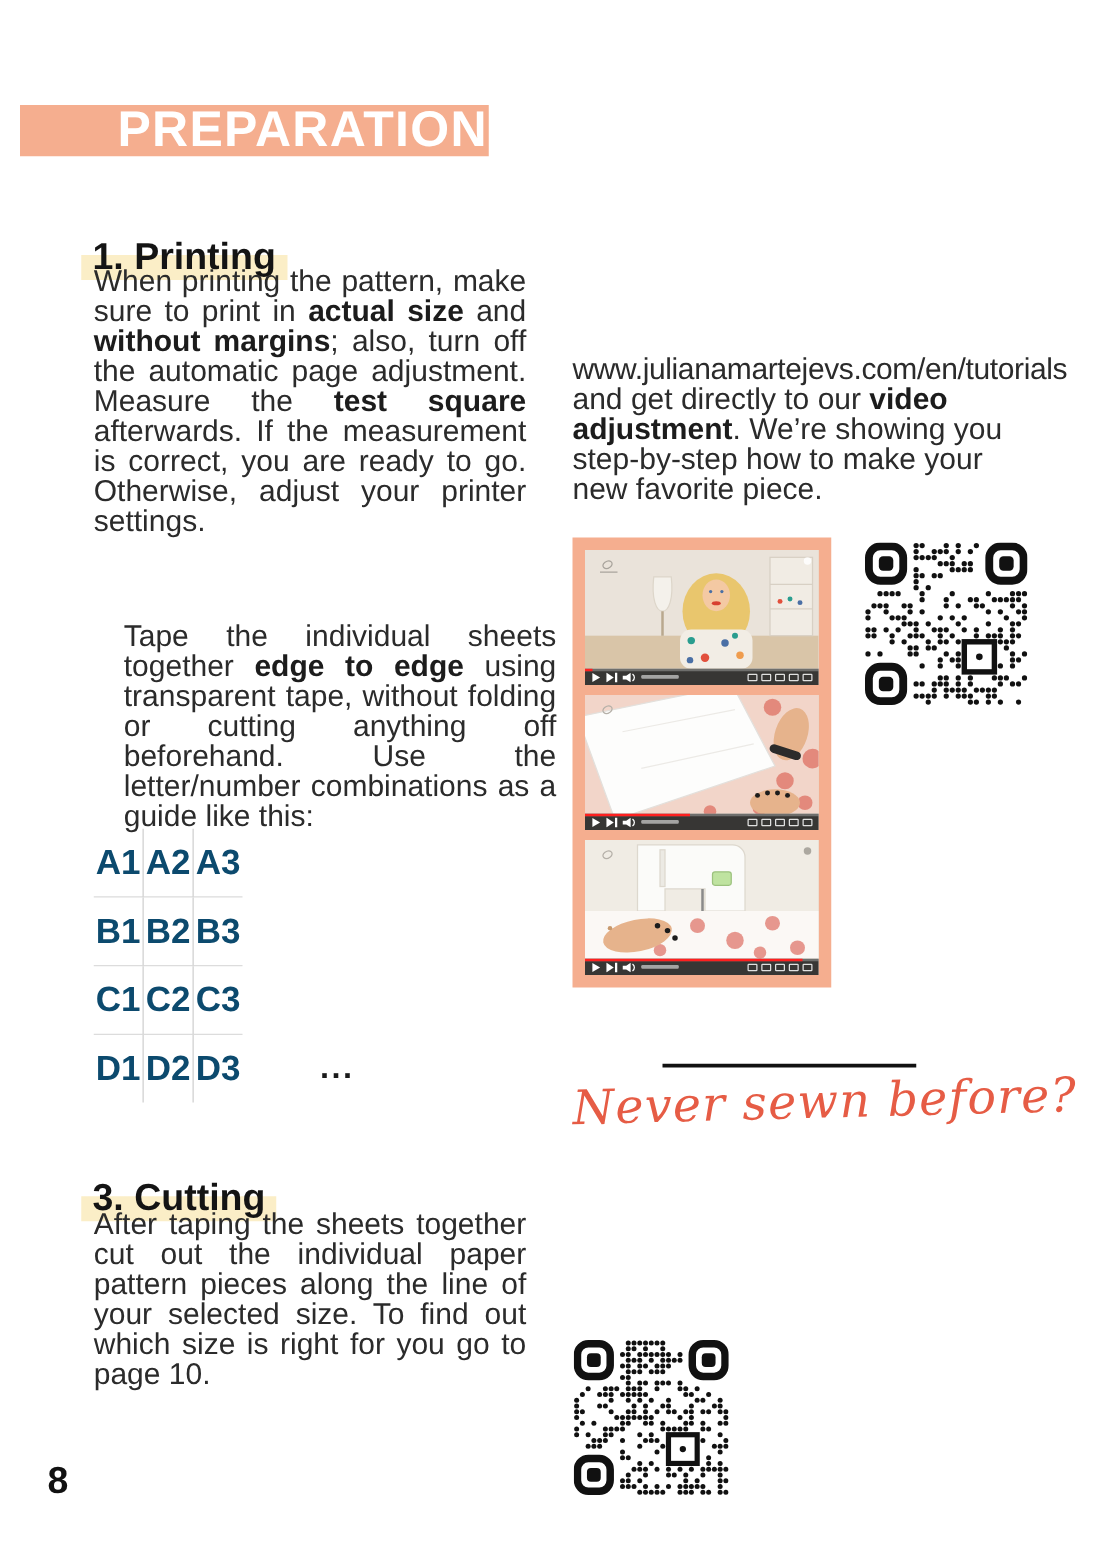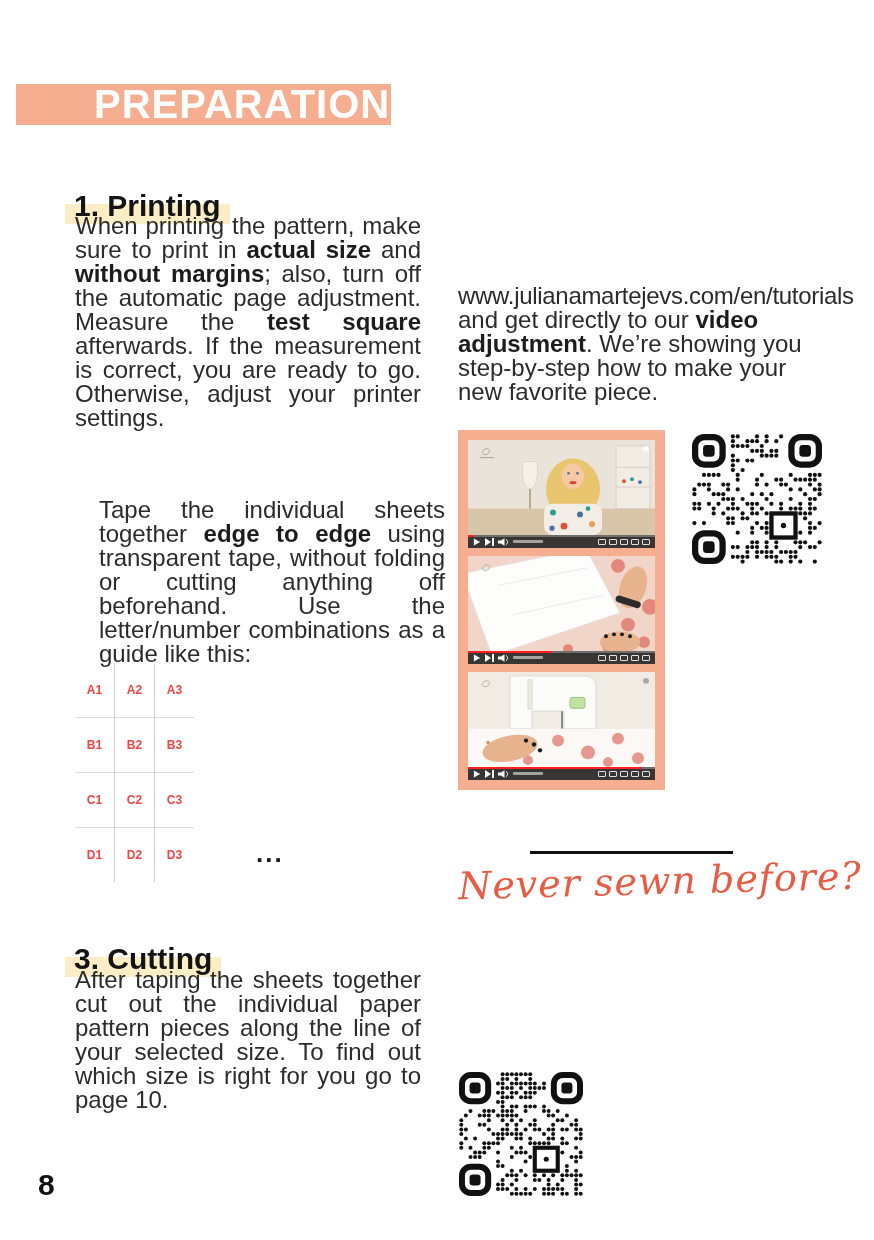--- a/index.html
+++ b/index.html
@@ -19,21 +19,21 @@
   
   .para{position:absolute;font-size:24px;line-height:24px;color:var(--text,#2B2B2B);}
   .just{text-align:justify;}
   .para b{font-weight:700;color:#1c1c1c;}
   .link{white-space:nowrap;letter-spacing:-0.3px;cursor:pointer;}
 
   
   .tap-grid{position:absolute;left:75px;top:663px;}
   .grow{display:flex;}
   .gcell{width:39px;height:54px;display:flex;align-items:center;justify-content:center;
-         font-weight:700;font-size:12px;color:#ef4444;
+         font-weight:700;font-size:28px;color:#0c4a6e;
          border-right:1px solid #cfcfcf;border-bottom:1px solid #dcdcdc;}
   .gcell:last-child{border-right:none;}
   .grow:last-child .gcell{border-bottom:none;}
   .ellipsis{position:absolute;left:256px;top:838px;font-size:26px;font-weight:700;color:#1a1a1a;letter-spacing:2px;}
 
   .page-number{position:absolute;left:38px;top:1168px;font-size:30px;font-weight:700;color:#111;}
 
   
   .video-block{position:absolute;left:458px;top:430px;width:207px;height:360px;background:var(--salmon,#F5AE8F);
                box-sizing:border-box;padding:10px;display:flex;flex-direction:column;gap:8px;}

